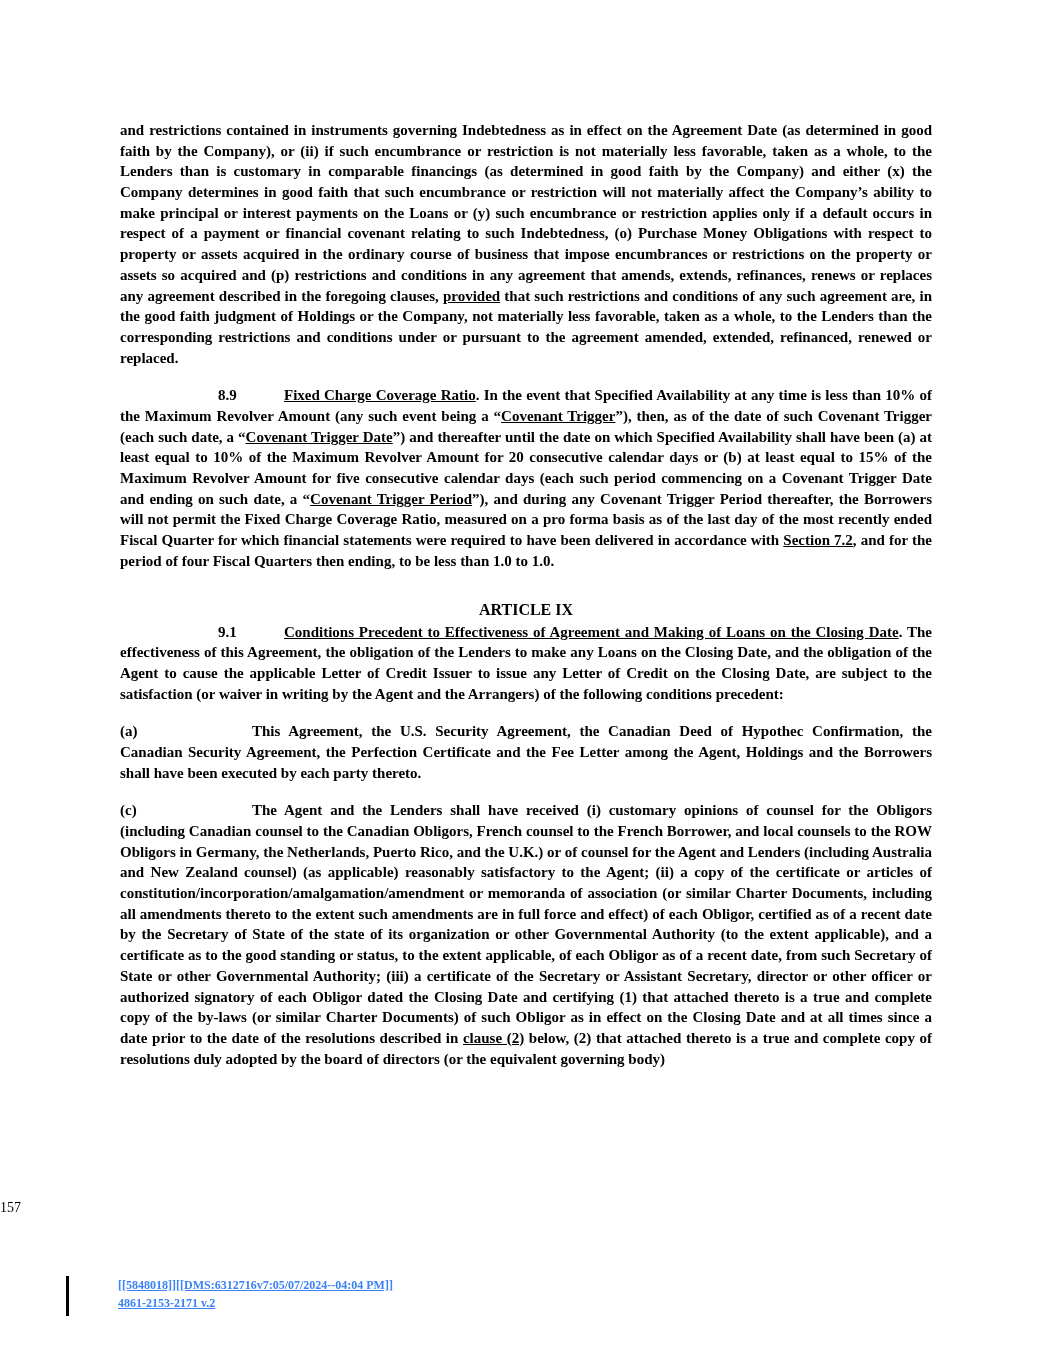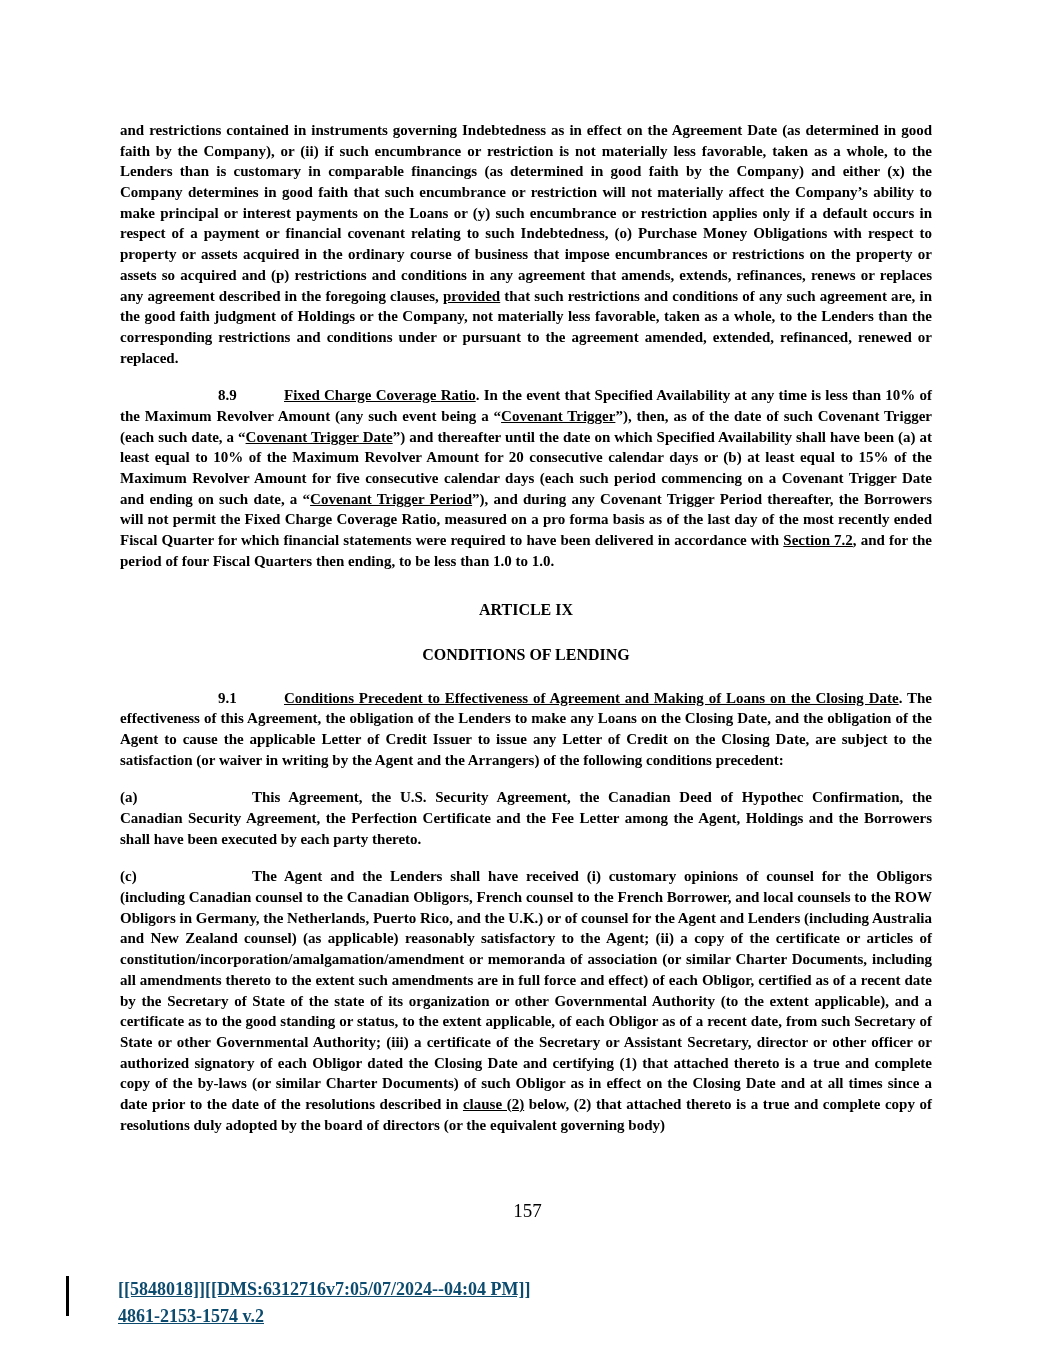--- a/index.html
+++ b/index.html
@@ -56,22 +56,22 @@
   }
   .lead-space {
     display: inline-block;
     width: 66px;
   }
   .pagenum {
     position: absolute;
     top: 1200px;
     left: 0;
     width: 1055px;
-    text-align: center;
-    font-size: 19px;
+    text-align: left;
+    font-size: 14px;
     font-family: "Liberation Serif", serif;
   }
   .footer {
     position: absolute;
     left: 66px;
     top: 1276px;
     width: 900px;
   }
   .footer-bar {
     position: absolute;
@@ -79,23 +79,23 @@
     top: 0;
     width: 3px;
     height: 40px;
     background: #000000;
   }
   .footer-lines {
     position: absolute;
     left: 52px;
     top: 0;
     font-family: "Liberation Serif", serif;
-    font-size: 18px;
+    font-size: 12px;
     font-weight: bold;
-    color: #0c4a6e;
+    color: #3b82f6;
     line-height: 1.5;
   }
   .footer-lines span {
     text-decoration: underline;
     display: block;
     white-space: nowrap;
   }
   .sub-para {
     text-indent: 0;
     margin-bottom: 17px;
@@ -111,33 +111,32 @@
 
 <div class="page">
   <div class="content">
 
     <p class="para"><span>and restrictions contained in instruments governing Indebtedness as in effect on the Agreement Date (as determined in good faith by the Company), or (ii) if such encumbrance or restriction is not materially less favorable, taken as a whole, to the Lenders than is customary in comparable financings (as determined in good faith by the Company) and either (x) the Company determines in good faith that such encumbrance or restriction will not materially affect the Company’s ability to make principal or interest payments on the Loans or (y) such encumbrance or restriction applies only if a default occurs in respect of a payment or financial covenant relating to such Indebtedness, (o) Purchase Money Obligations with respect to property or assets acquired in the ordinary course of business that impose encumbrances or restrictions on the property or assets so acquired and (p) restrictions and conditions in any agreement that amends, extends, refinances, renews or replaces any agreement described in the foregoing clauses,</span> <span class="u">provided</span><span> that such restrictions and conditions of any such agreement are, in the good faith judgment of Holdings or the Company, not materially less favorable, taken as a whole, to the Lenders than the corresponding restrictions and conditions under or pursuant to the agreement amended, extended, refinanced, renewed or replaced.</span></p>
 
     <p class="para"><span class="lead-space"></span><span class="sec-num">8.9</span><span class="u">Fixed Charge Coverage Ratio</span><span>.  In the event that Specified Availability at any time is less than 10% of the Maximum Revolver Amount (any such event being a “</span><span class="u">Covenant Trigger</span><span>”), then, as of the date of such Covenant Trigger (each such date, a “</span><span class="u">Covenant Trigger Date</span><span>”) and thereafter until the date on which Specified Availability shall have been (a) at least equal to 10% of the Maximum Revolver Amount for 20 consecutive calendar days or (b) at least equal to 15% of the Maximum Revolver Amount for five consecutive calendar days (each such period commencing on a Covenant Trigger Date and ending on such date, a “</span><span class="u">Covenant Trigger Period</span><span>”), and during any Covenant Trigger Period thereafter, the Borrowers will not permit the Fixed Charge Coverage Ratio, measured on a pro forma basis as of the last day of the most recently ended Fiscal Quarter for which financial statements were required to have been delivered in accordance with </span><span class="u">Section 7.2</span><span>, and for the period of four Fiscal Quarters then ending, to be less than 1.0 to 1.0.</span></p>
 
     <p class="center article-head">ARTICLE IX</p>
 
-    <p class="center article-sub">CONDITIONS OF LENDING</p>
 
     <p class="para"><span class="lead-space"></span><span class="sec-num">9.1</span><span class="u">Conditions Precedent to Effectiveness of Agreement and Making of Loans on the Closing Date</span><span>.  The effectiveness of this Agreement, the obligation of the Lenders to make any Loans on the Closing Date, and the obligation of the Agent to cause the applicable Letter of Credit Issuer to issue any Letter of Credit on the Closing Date, are subject to the satisfaction (or waiver in writing by the Agent and the Arrangers) of the following conditions precedent:</span></p>
 
     <p class="para sub-para"><span class="sub-lead">(a)</span><span>This Agreement, the U.S. Security Agreement, the Canadian Deed of Hypothec Confirmation, the Canadian Security Agreement, the Perfection Certificate and the Fee Letter among the Agent, Holdings and the Borrowers shall have been executed by each party thereto.</span></p>
 
 
     <p class="para sub-para"><span class="sub-lead">(c)</span><span>The Agent and the Lenders shall have received (i) customary opinions of counsel for the Obligors (including Canadian counsel to the Canadian Obligors, French counsel to the French Borrower, and local counsels to the ROW Obligors in Germany, the Netherlands, Puerto Rico, and the U.K.) or of counsel for the Agent and Lenders (including Australia and New Zealand counsel) (as applicable) reasonably satisfactory to the Agent; (ii) a copy of the certificate or articles of constitution/incorporation/amalgamation/amendment or memoranda of association (or similar Charter Documents, including all amendments thereto to the extent such amendments are in full force and effect) of each Obligor, certified as of a recent date by the Secretary of State of the state of its organization or other Governmental Authority (to the extent applicable), and a certificate as to the good standing or status, to the extent applicable, of each Obligor as of a recent date, from such Secretary of State or other Governmental Authority; (iii) a certificate of the Secretary or Assistant Secretary, director or other officer or authorized signatory of each Obligor dated the Closing Date and certifying (1) that attached thereto is a true and complete copy of the by-laws (or similar Charter Documents) of such Obligor as in effect on the Closing Date and at all times since a date prior to the date of the resolutions described in </span><span class="u">clause (2)</span><span> below, (2) that attached thereto is a true and complete copy of resolutions duly adopted by the board of directors (or the equivalent governing body)</span></p>
 
   </div>
 
   <div class="pagenum">157</div>
 
   <div class="footer">
     <div class="footer-bar"></div>
     <div class="footer-lines">
       <span>[[5848018]][[DMS:6312716v7:05/07/2024--04:04 PM]]</span>
-      <span>4861-2153-1574 v.2</span>
+      <span>4861-2153-2171 v.2</span>
     </div>
   </div>
 </div>
 
 </body></html>

